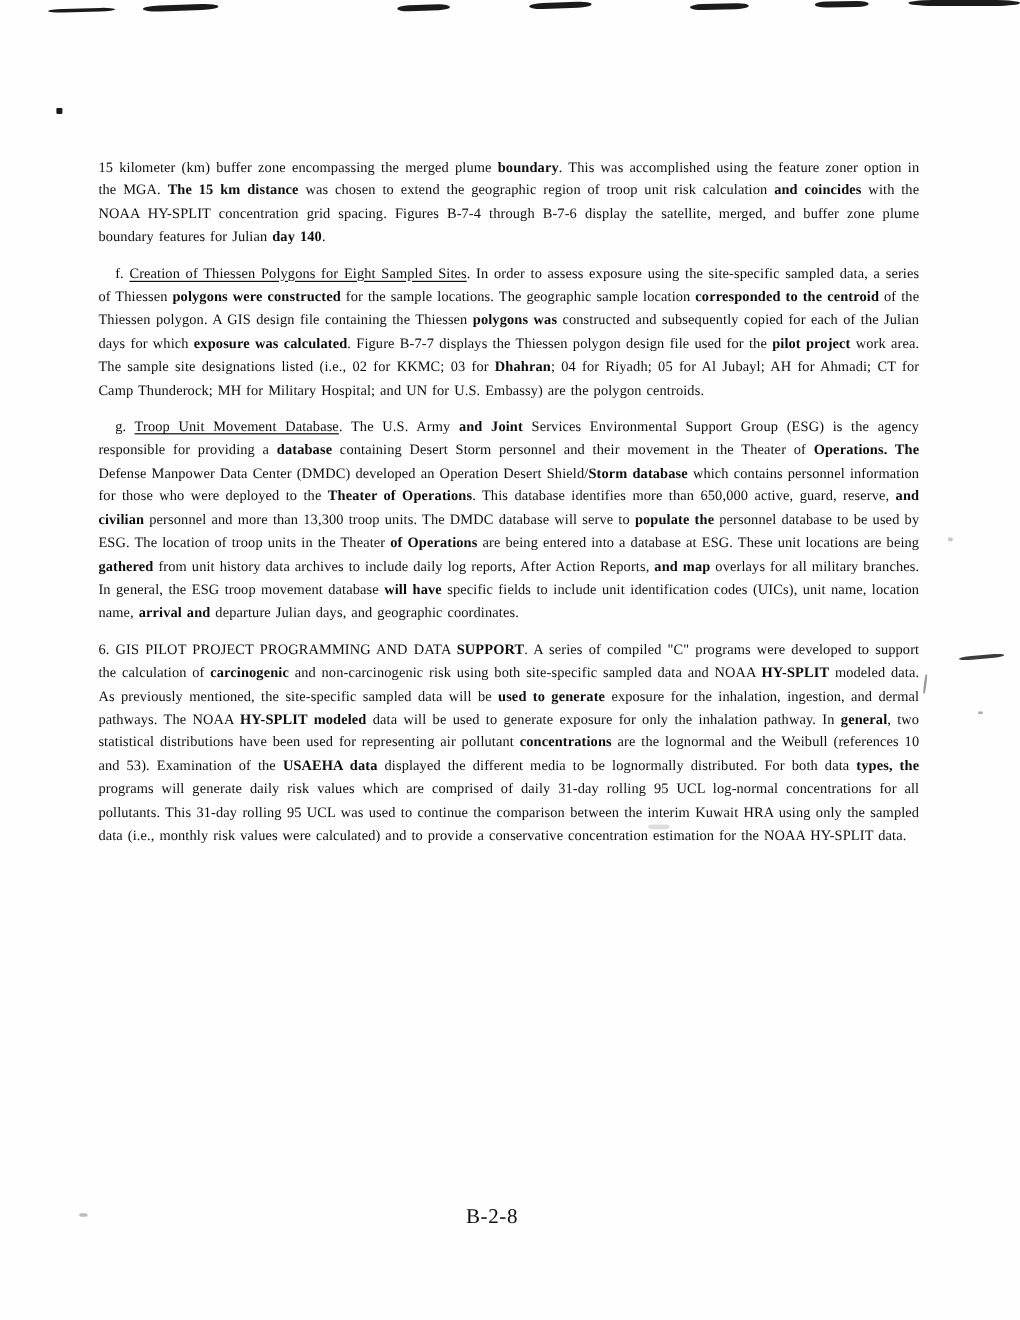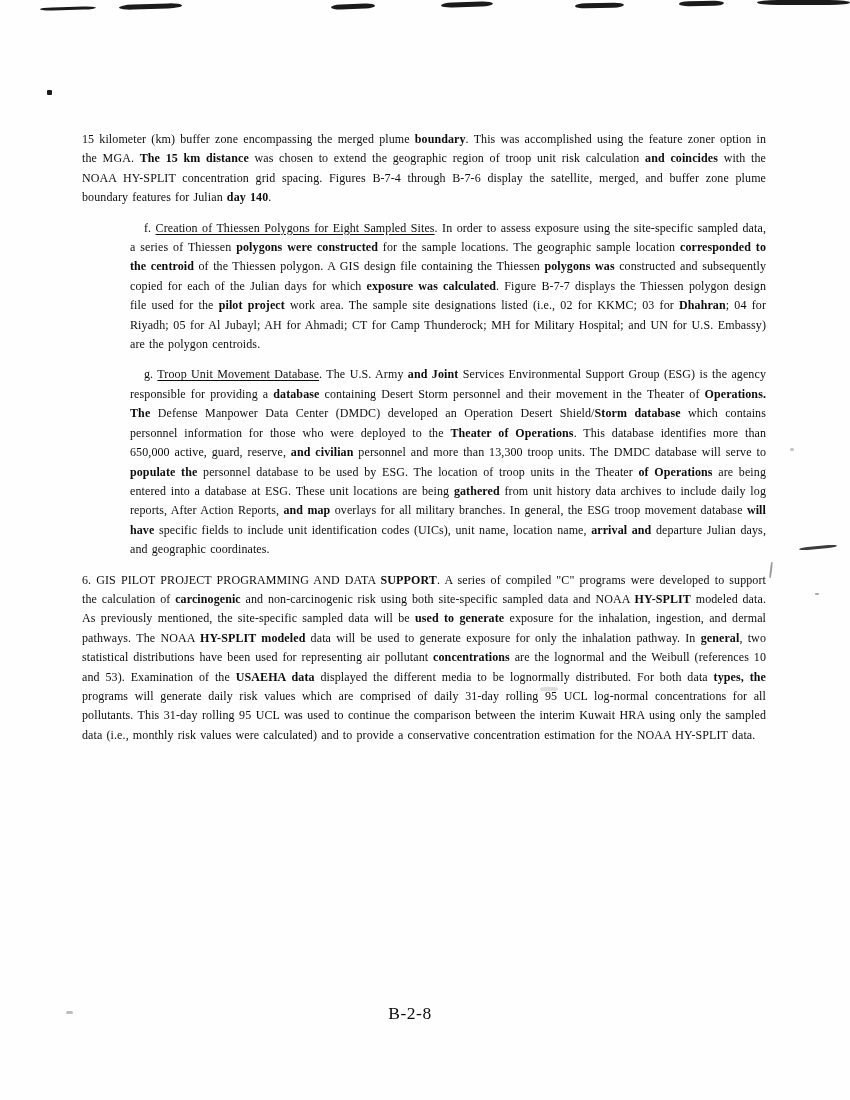--- a/index.html
+++ b/index.html
@@ -24,21 +24,21 @@
     top: 130px;
     width: 684px;
     font-size: 12px;
     line-height: 19.4px;
     text-align: justify;
     letter-spacing: 0.1px;
     word-spacing: 1px;
   }
   .para { margin: 0; }
   .para + .para { margin-top: 11px; }
-  .para.indent { text-indent: 14px; margin-left: 48px; }
+  .para.indent { text-indent: 14px; }
   .seg-u { text-decoration: underline; text-underline-offset: 2px; }
   .seg-b { font-weight: bold; }
   .page-number {
     position: absolute;
     top: 1003px;
     left: 0;
     width: 820px;
     text-align: center;
     font-size: 17.5px;
     letter-spacing: 0.5px;

